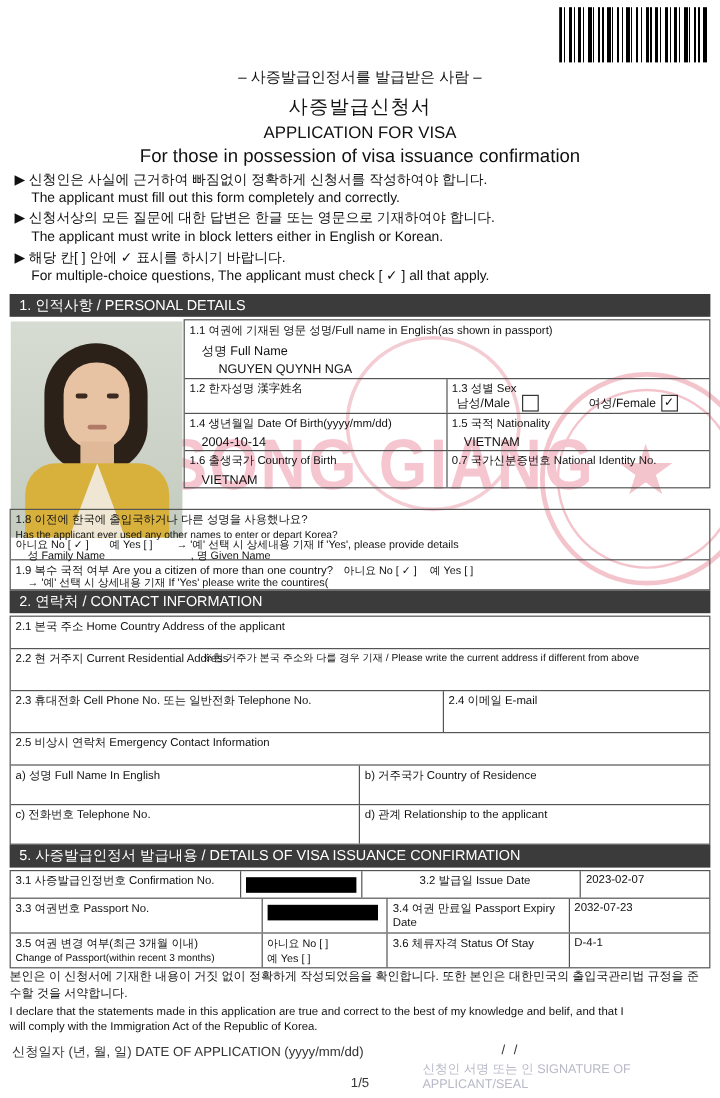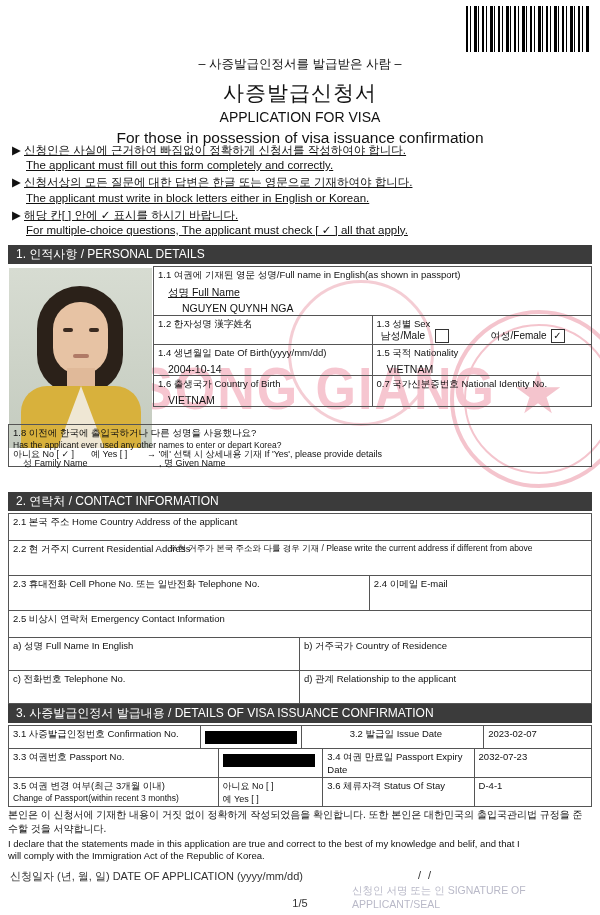--- a/index.html
+++ b/index.html
@@ -28,28 +28,28 @@
     border:4px solid #e05a72;}
   .wm-circle:after{content:"";position:absolute;left:10px;top:10px;right:10px;bottom:10px;
     border-radius:50%;border:2px solid #e05a72;}
   .wm-star{position:absolute;left:392px;top:64px;font-size:58px;color:#e05a72;line-height:1;}
   .wm-c2{position:absolute;left:168px;top:-20px;width:140px;height:140px;border-radius:50%;
     border:3px solid #d94f68;opacity:.8;}
 
   
   .hdr{position:absolute;left:0;right:0;top:56px;text-align:center;}
   .hdr .l1{font-size:12.5px;color:#111;}
-  .hdr .l2{font-size:21px;margin-top:6px;letter-spacing:1px;}
+  .hdr .l2{font-size:16px;margin-top:6px;letter-spacing:1px;}
   .hdr .l3{font-size:14px;margin-top:2px;}
   .hdr .l4{font-size:15.5px;margin-top:4px;}
 
   .notes{position:absolute;left:12px;top:143px;right:12px;font-size:11.5px;line-height:1.32;}
   .note{display:flex;margin-bottom:2px;}
   .note .tri{width:12px;flex:0 0 12px;}
-  .note .txt div{white-space:nowrap;text-decoration:underline;}
+  .note .txt div{white-space:nowrap;}
   .note .txt .en{padding-left:2px;}
 
   
   .sec{position:absolute;left:8px;right:8px;height:19px;background:#3b3b3b;color:#fff;
     font-size:12px;line-height:19px;padding-left:8px;box-sizing:border-box;}
 
   .tbl{position:absolute;left:8px;right:8px;border:1px solid #555;box-sizing:border-box;}
   .row{display:flex;border-bottom:1px solid #555;}
   .row:last-child{border-bottom:none;}
   .cell{box-sizing:border-box;padding:2px 4px;font-size:10px;border-right:1px solid #555;
@@ -141,21 +141,21 @@
       <div class="mouth"></div>
     <div class="neck"></div>
       <div class="body"></div>
       <div class="shirt"></div>
   </div>
 
   <div class="tbl" style="top:266px;left:153px;right:8px;">
     <div class="row">
       <div class="cell" style="width:100%;height:48px;">
         <div class="lbl">1.1 여권에 기재된 영문 성명/Full name in English(as shown in passport)</div>
-        <div class="val" style="margin-top:4px;text-decoration:underline;">성명 Full Name</div>
+        <div class="val" style="margin-top:4px;">성명 Full Name</div>
         <div class="val" style="margin-top:2px;padding-left:24px;">NGUYEN QUYNH NGA</div>
       </div>
     </div>
     <div class="row">
       <div class="cell" style="width:50%;height:28px;">
         <div class="lbl">1.2 한자성명  漢字姓名</div>
       </div>
       <div class="cell" style="width:50%;height:28px;">
         <div class="lbl">1.3 성별 Sex</div>
         <div style="position:absolute;left:8px;top:13px;font-size:10px;">남성/Male</div>
@@ -191,20 +191,28 @@
       <div class="cell" style="width:100%;height:41px;">
         <div class="lbl">1.8 이전에 한국에 출입국하거나 다른 성명을 사용했나요?</div>
         <div class="tiny">Has the applicant ever used any other names to enter or depart Korea?</div>
         <div style="position:absolute;left:4px;top:23px;font-size:9px;">아니요 No [ ✓ ]</div>
         <div style="position:absolute;left:82px;top:23px;font-size:9px;">예 Yes [    ]</div>
         <div style="position:absolute;left:138px;top:23px;font-size:9px;">→ '예' 선택 시 상세내용 기재 If 'Yes', please provide details</div>
         <div style="position:absolute;left:14px;top:32px;font-size:9px;">성 Family Name</div>
         <div style="position:absolute;left:150px;top:32px;font-size:9px;">, 명 Given Name</div>
       </div>
     </div>
+    <div class="row">
+      <div class="cell" style="width:100%;height:24px;">
+        <div class="lbl" style="display:inline-block;">1.9 복수 국적 여부 Are you a citizen of more than one country?</div>
+        <span style="font-size:9px;margin-left:6px;">아니요 No [ ✓ ]</span>
+        <span style="font-size:9px;margin-left:8px;">예 Yes [    ]</span>
+        <div style="position:absolute;left:14px;top:12px;font-size:9px;">→ '예' 선택 시 상세내용 기재 If 'Yes' please write the countires(</div>
+      </div>
+    </div>
   </div>
 
   <div class="sec" style="top:492px">2.  연락처 / CONTACT INFORMATION</div>
 
   <div class="tbl" style="top:513px;left:8px;right:8px;">
     <div class="row">
       <div class="cell" style="width:100%;height:26px;">
         <div class="lbl">2.1 본국 주소 Home Country Address of the applicant</div>
       </div>
     </div>
@@ -238,21 +246,21 @@
     <div class="row">
       <div class="cell" style="width:50%;height:32px;">
         <div class="lbl">c) 전화번호 Telephone No.</div>
       </div>
       <div class="cell" style="width:50%;height:32px;">
         <div class="lbl">d) 관계 Relationship to the applicant</div>
       </div>
     </div>
   </div>
 
-  <div class="sec" style="top:704px">3.  사증발급인정서 발급내용 / DETAILS OF VISA ISSUANCE CONFIRMATION</div>
+  <div class="sec" style="top:704px">5.  사증발급인정서 발급내용 / DETAILS OF VISA ISSUANCE CONFIRMATION</div>
 
   <div class="tbl" style="top:725px;left:8px;right:8px;">
     <div class="row">
       <div class="cell" style="width:36%;height:22px;">
         <div class="lbl">3.1 사증발급인정번호 Confirmation No.</div>
       </div>
       <div class="cell" style="width:18%;height:22px;">
         <span class="blk" style="width:92px;margin-top:3px;"></span>
       </div>
       <div class="cell" style="width:26%;height:22px;margin-left:44px;">

